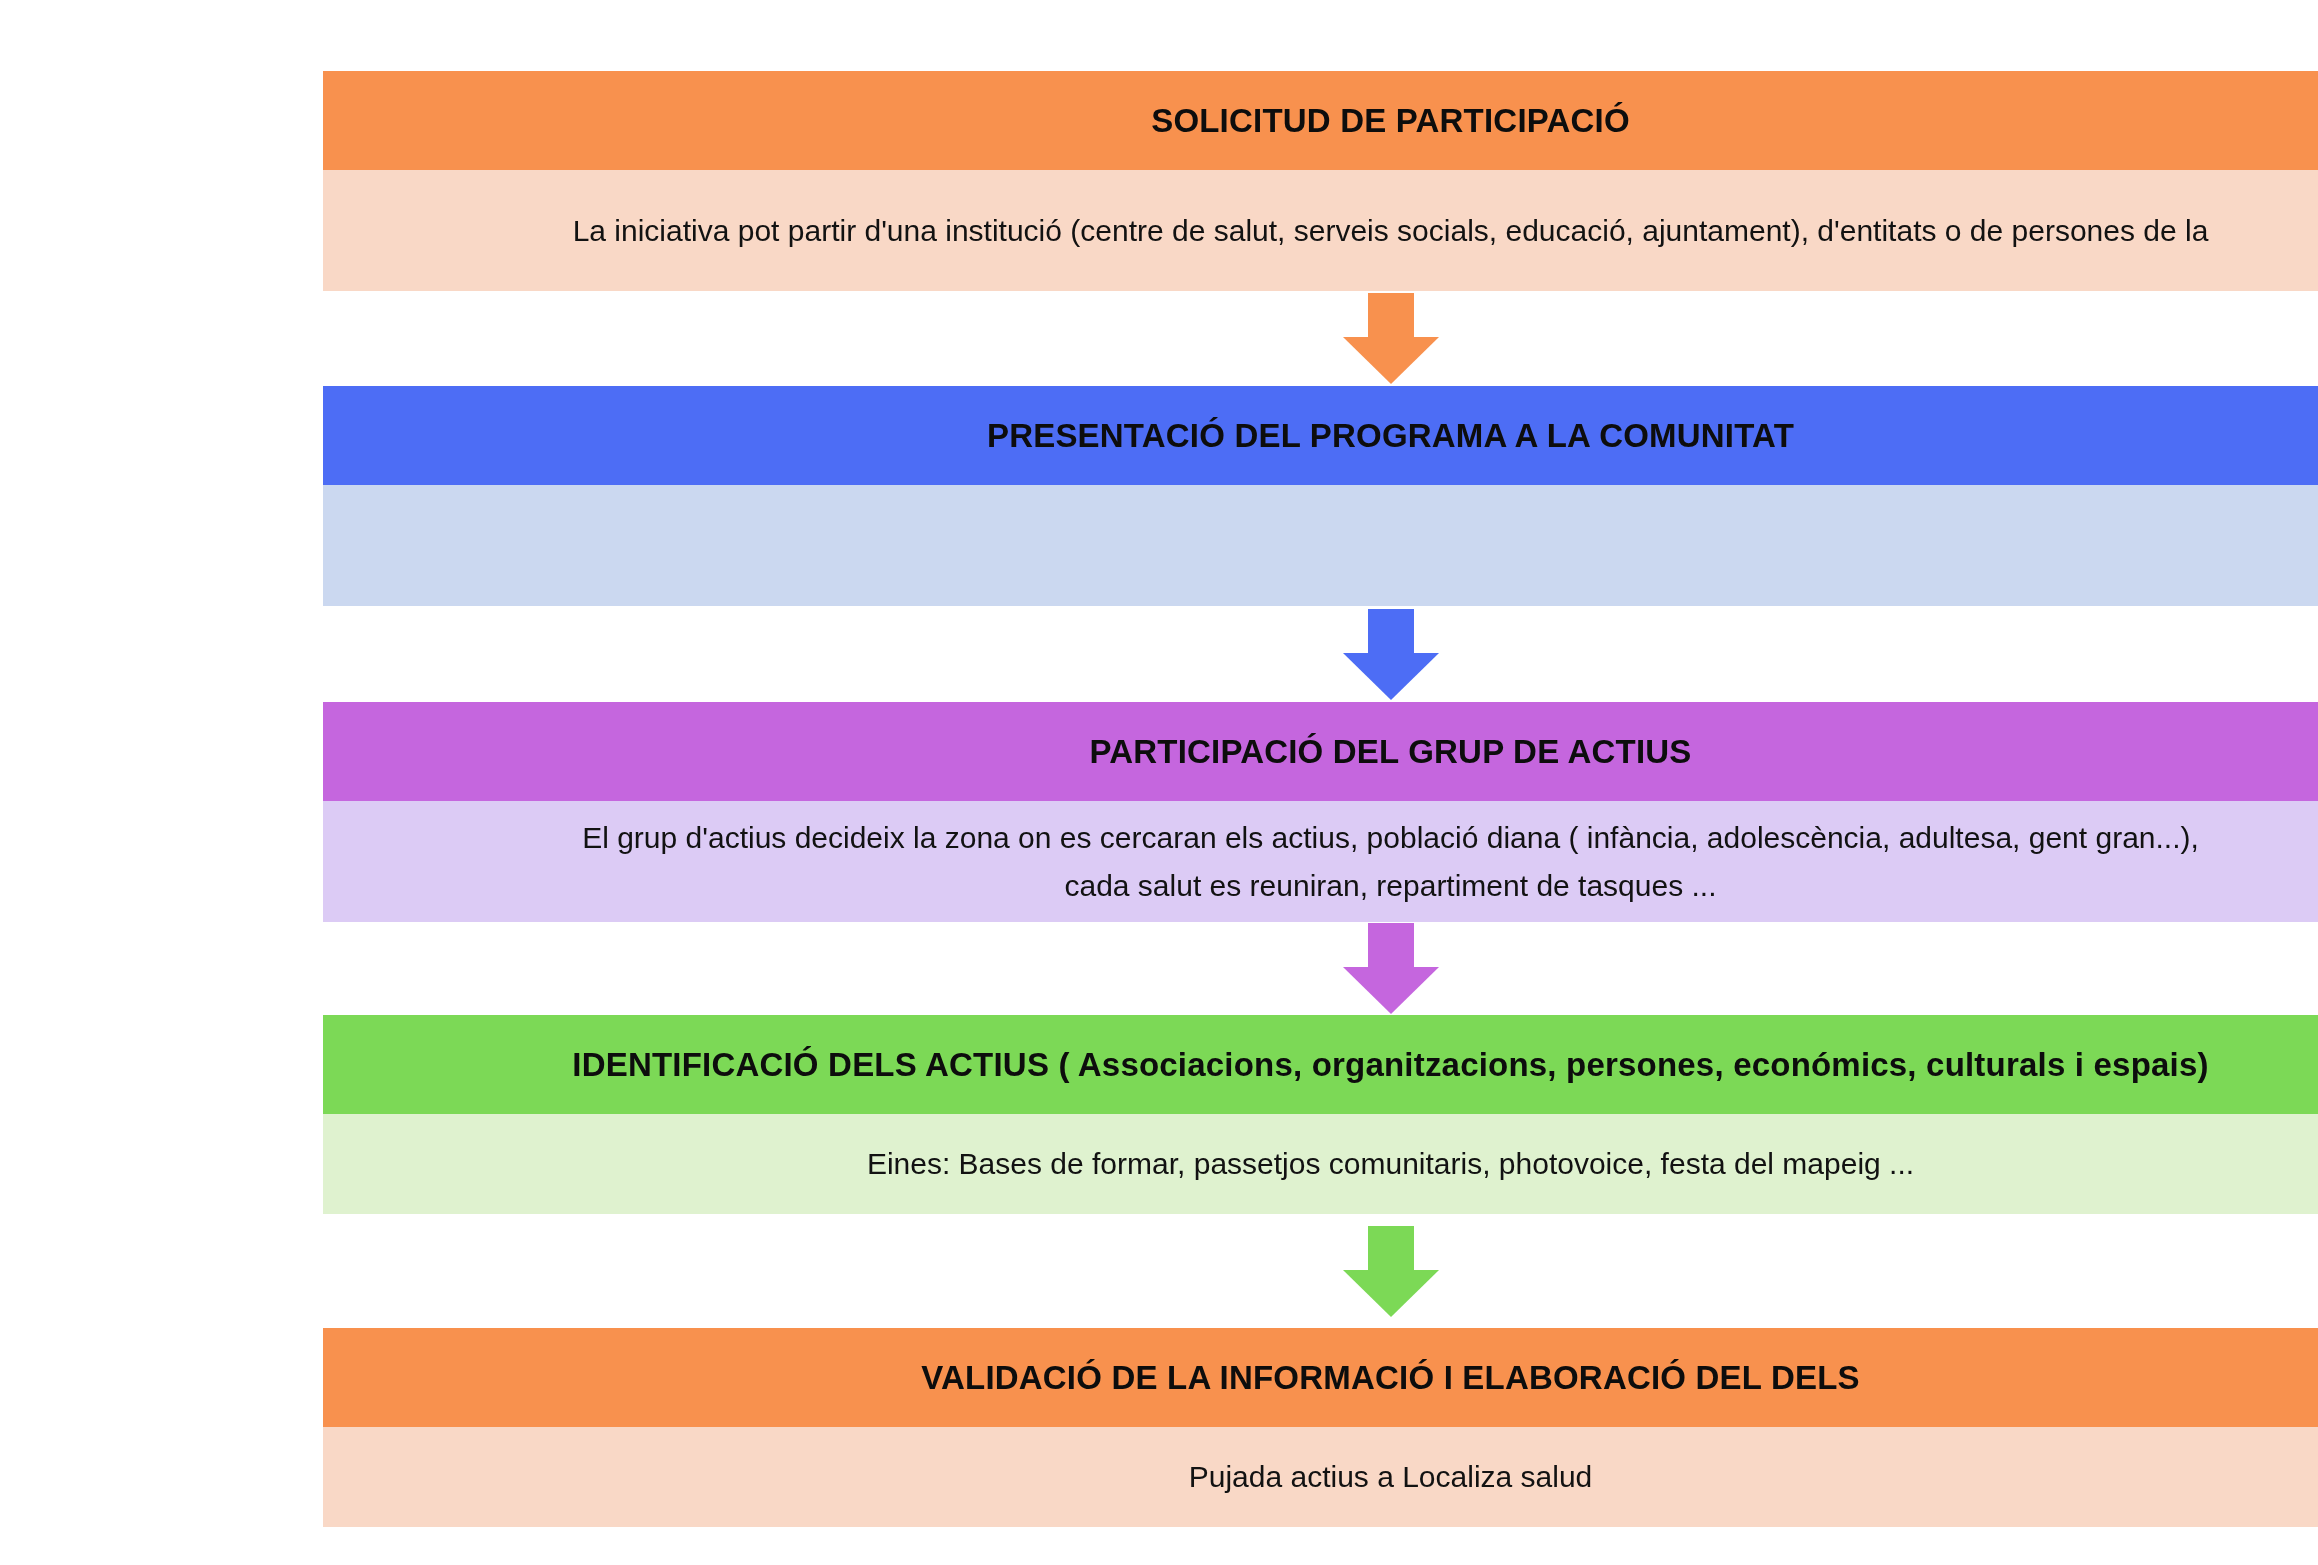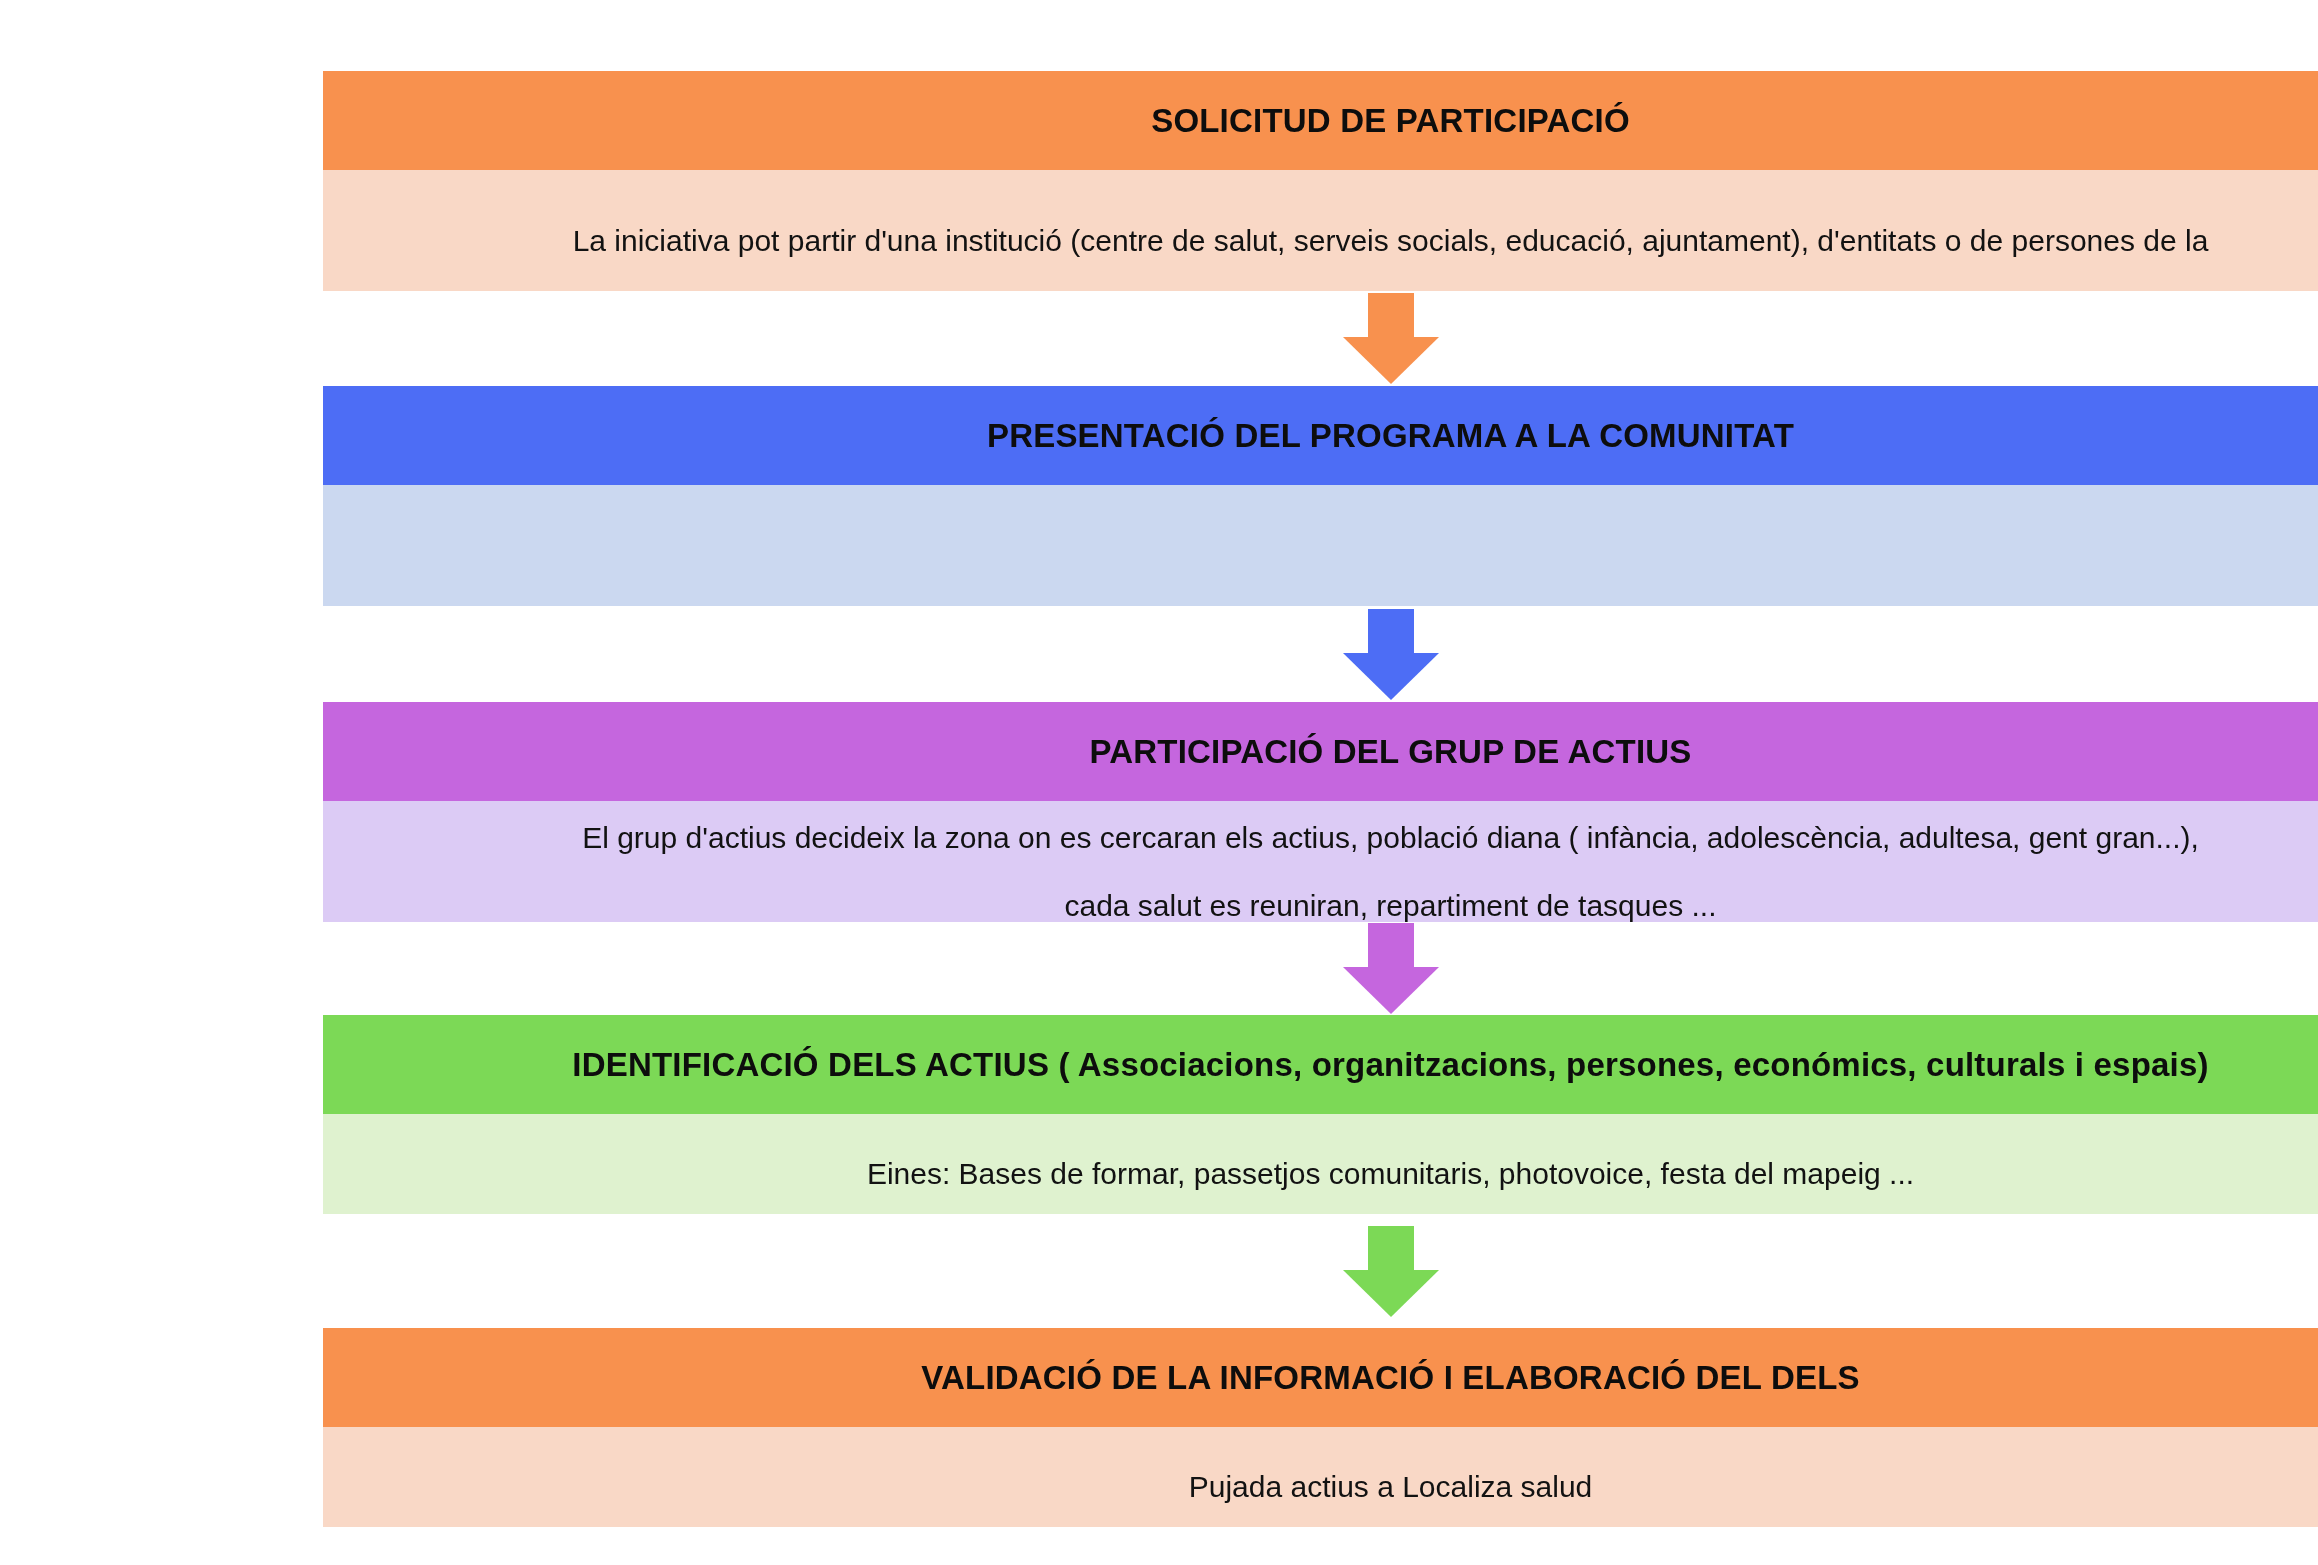--- a/index.html
+++ b/index.html
@@ -37,21 +37,21 @@
     flex-direction: column;
     align-items: center;
     justify-content: center;
     text-align: center;
     font-size: 30px;
     line-height: 48px;
     color: #121212;
   }
   .step-body.two-line { height: 121px; }
   .step-body.one-line { height: 100px; }
-  .body-line { white-space: nowrap; margin-top: 20px; }
+  .body-line { white-space: nowrap; }
   .gap {
     display: flex;
     align-items: center;
     justify-content: center;
   }
   .gap.g1 { height: 95px; }
   .gap.g2 { height: 96px; }
   .gap.g3 { height: 93px; }
   .gap.g4 { height: 114px; }
   .arrow-down {

